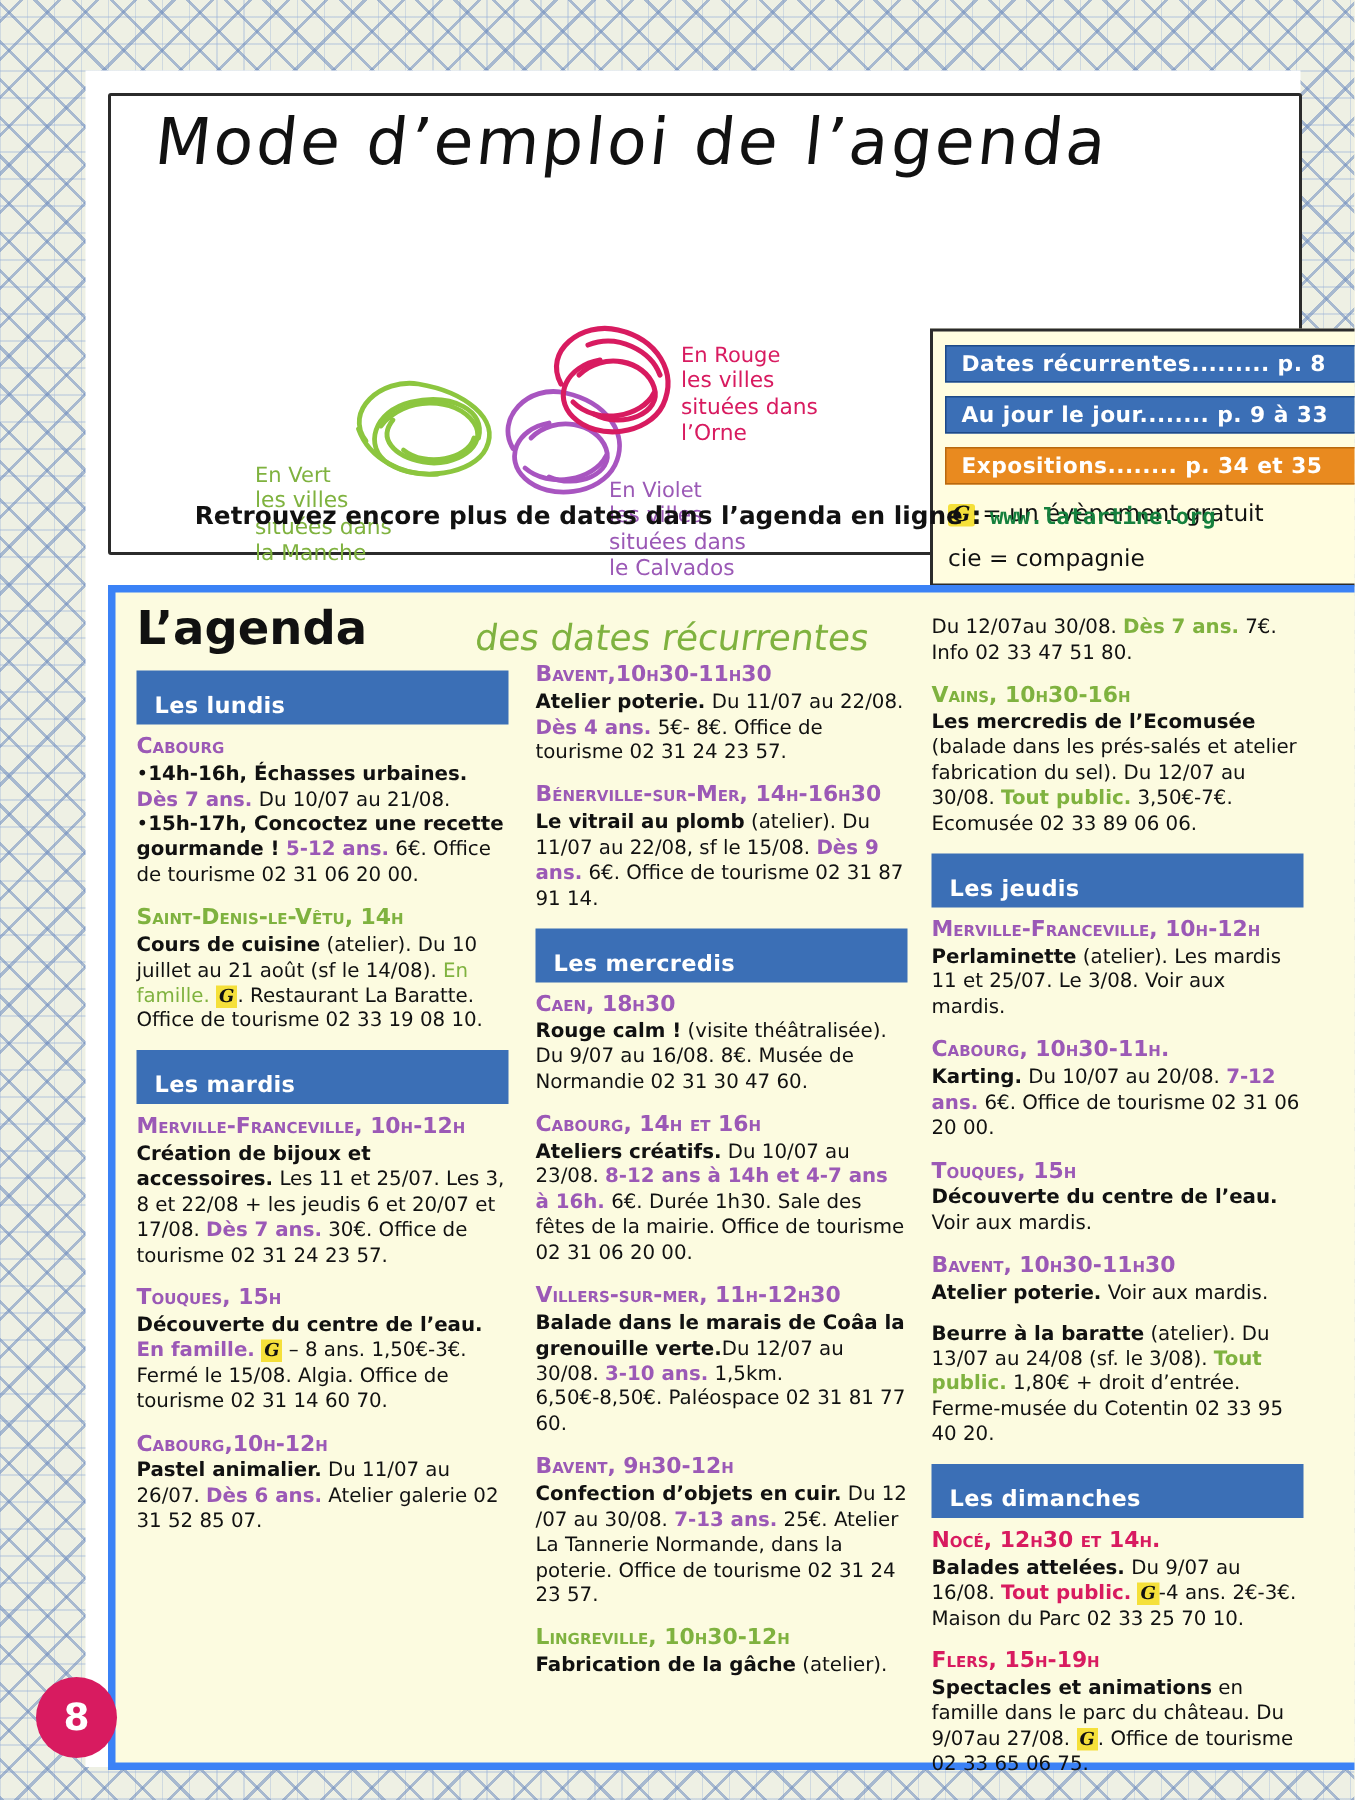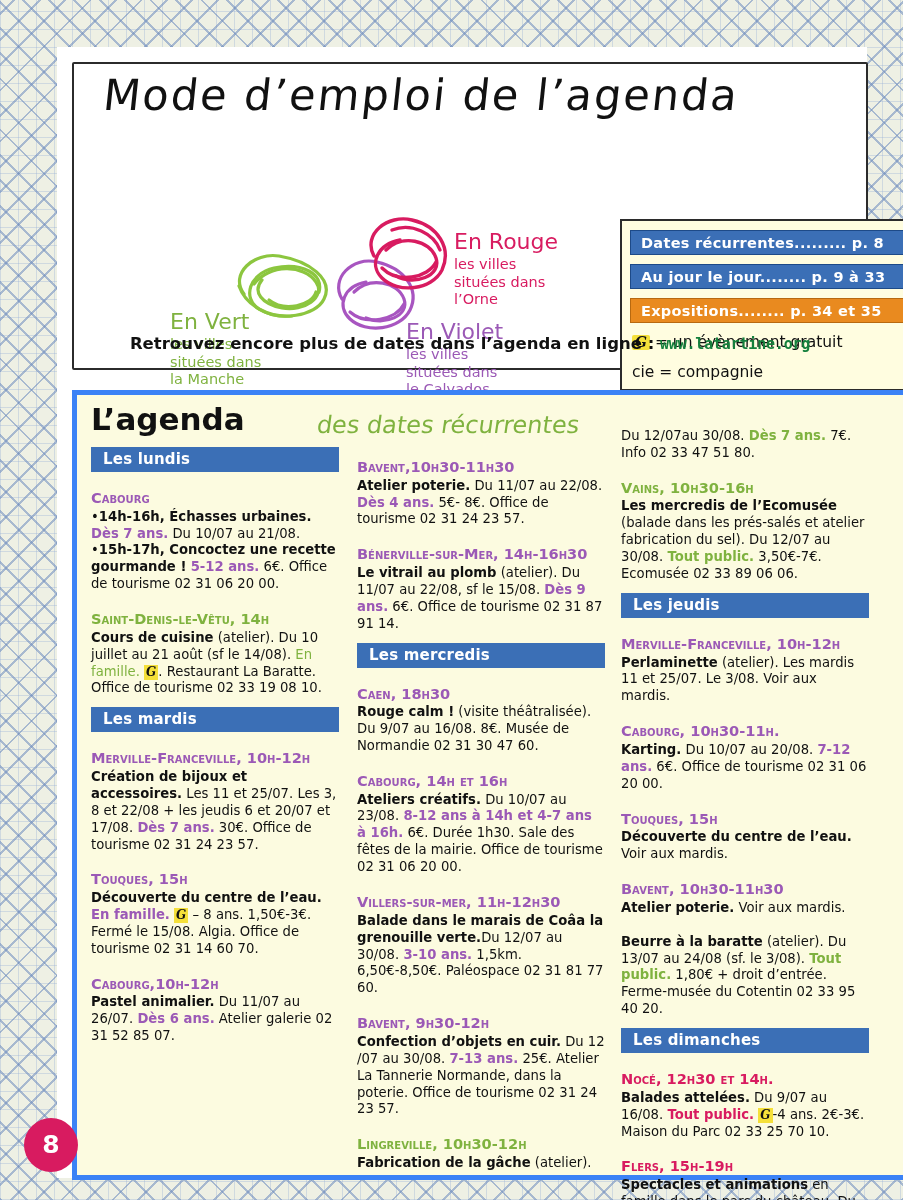--- a/index.html
+++ b/index.html
@@ -34,21 +34,21 @@
     position:absolute;left:28px;top:6px;width:740px;height:80px;
     font-family:"DejaVu Sans", sans-serif;
     font-size:43px;color:#111;
     letter-spacing:2px;
     white-space:nowrap;
     transform:skewX(-6deg);
   }
   
   .scribble{position:absolute;}
   .legend{position:absolute;font-family:"DejaVu Sans",sans-serif;font-size:14.5px;line-height:1.22;}
-  .legend .big{font-size:22px;}
+  .legend .big{font-size:14px;}
   .legend-vert{left:96px;top:245px;color:#7fb23f;width:150px;}
   .legend-violet{left:332px;top:255px;color:#9b59b6;width:140px;}
   .legend-rouge{left:380px;top:165px;color:#d81b60;width:150px;}
   
   .info-panel{
     position:absolute;left:546px;top:155px;width:314px;height:172px;
     background:#fffde0;border:2px solid #2b2b2b;box-sizing:border-box;
   }
   .info-bar{
     margin:9px 8px 0 8px;height:25px;line-height:25px;
@@ -86,23 +86,23 @@
   .cols{
     position:absolute;left:14px;top:46px;width:768px;height:735px;
     column-count:3;column-gap:16px;
   }
   .colbox{position:absolute;top:0;width:248px;}
   .c1{left:0;}
   .c2{left:266px;}
   .c3{left:530px;}
   .daybar{
     background:#3b6fb6;color:#fff;font-size:15px;font-weight:bold;
-    padding:3px 0 4px 12px;margin:6px 0 6px 0;letter-spacing:.2px;
-  }
-  .entry{margin:17px 0 10px 0;font-size:13.2px;line-height:1.28;color:#111;}
+    padding:14px 0 4px 12px;margin:6px 0 6px 0;letter-spacing:.2px;
+  }
+  .entry{margin:0 0 10px 0;font-size:13.2px;line-height:1.28;color:#111;}
   .city{font-weight:bold;font-size:14.6px;display:block;margin-bottom:1px;}
   .v{color:#7fb23f;}
   .p{color:#9b59b6;}
   .r{color:#d81b60;}
   .bold{font-weight:bold;}
   .sc{font-variant:small-caps;}
   .g{
     display:inline-block;background:#f5e03a;color:#111;font-weight:bold;
     font-style:italic;font-family:"DejaVu Serif",serif;padding:0 2px;font-size:12px;
   }

